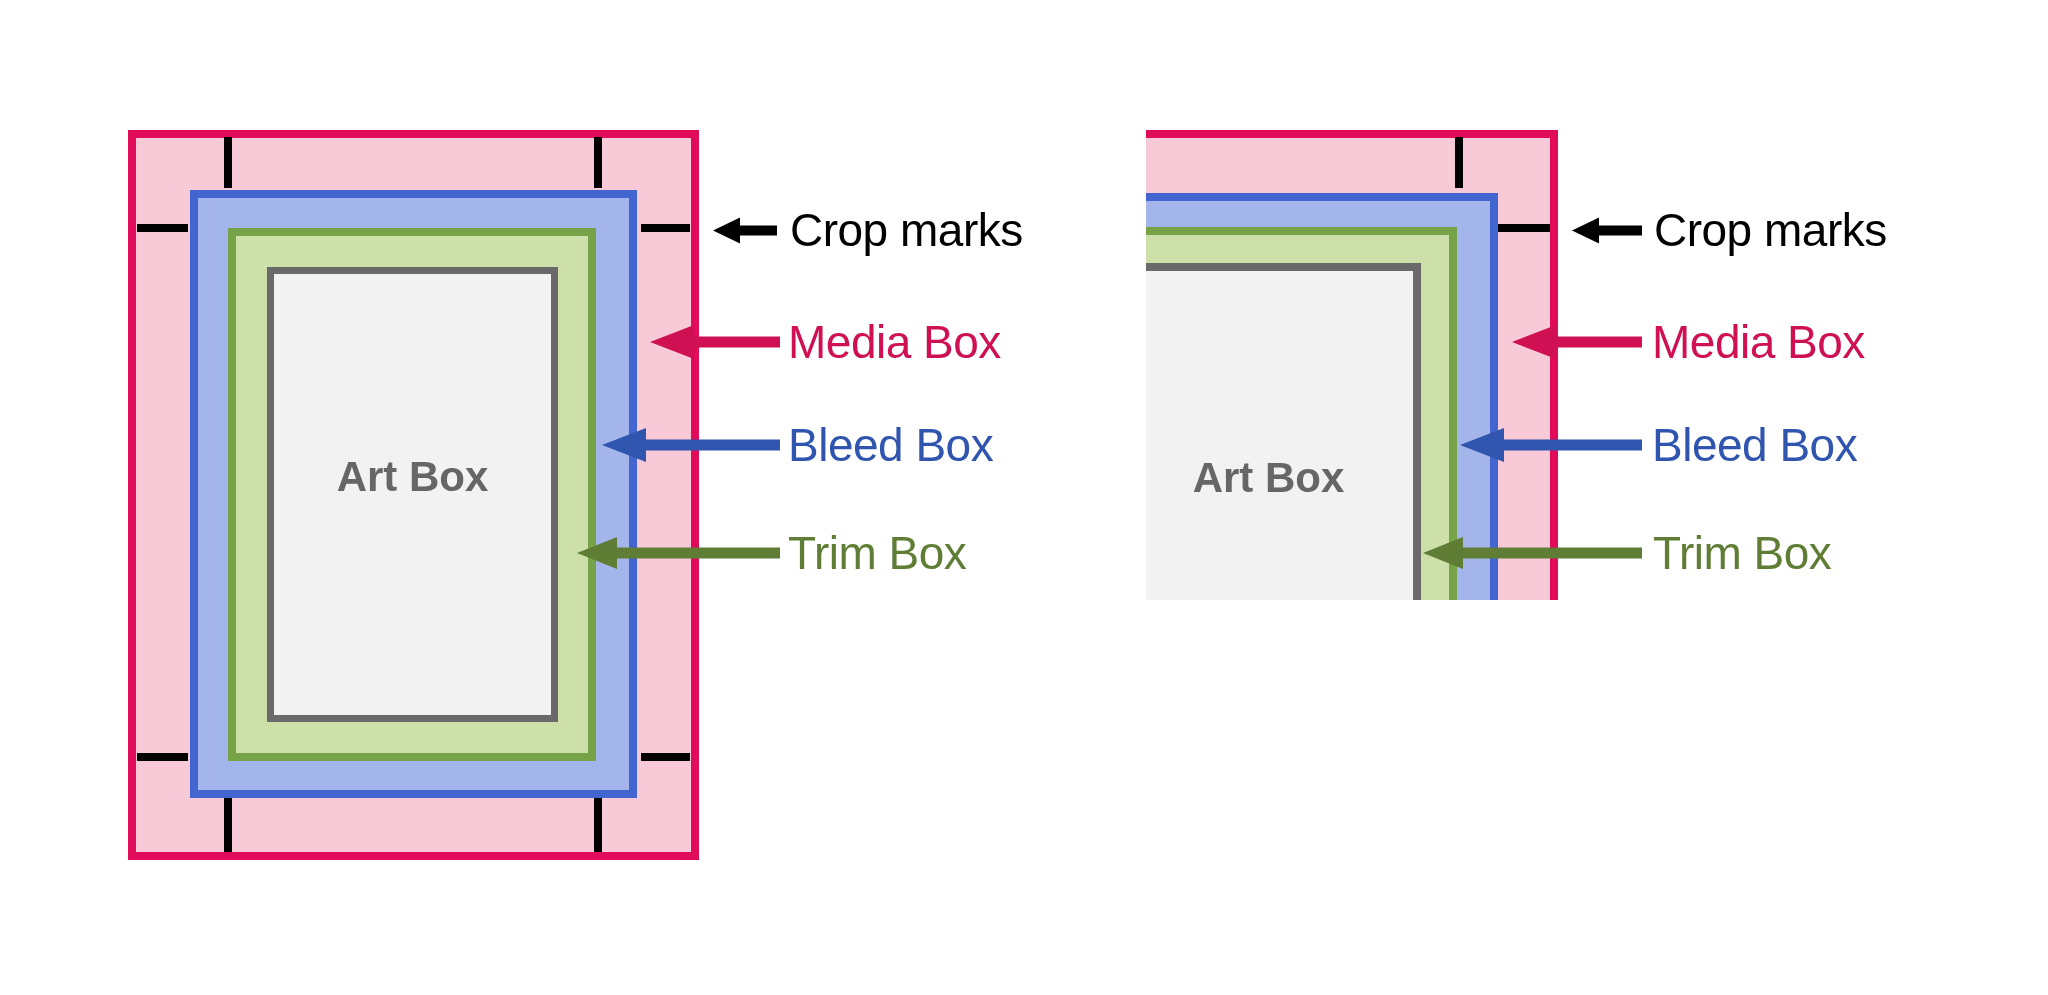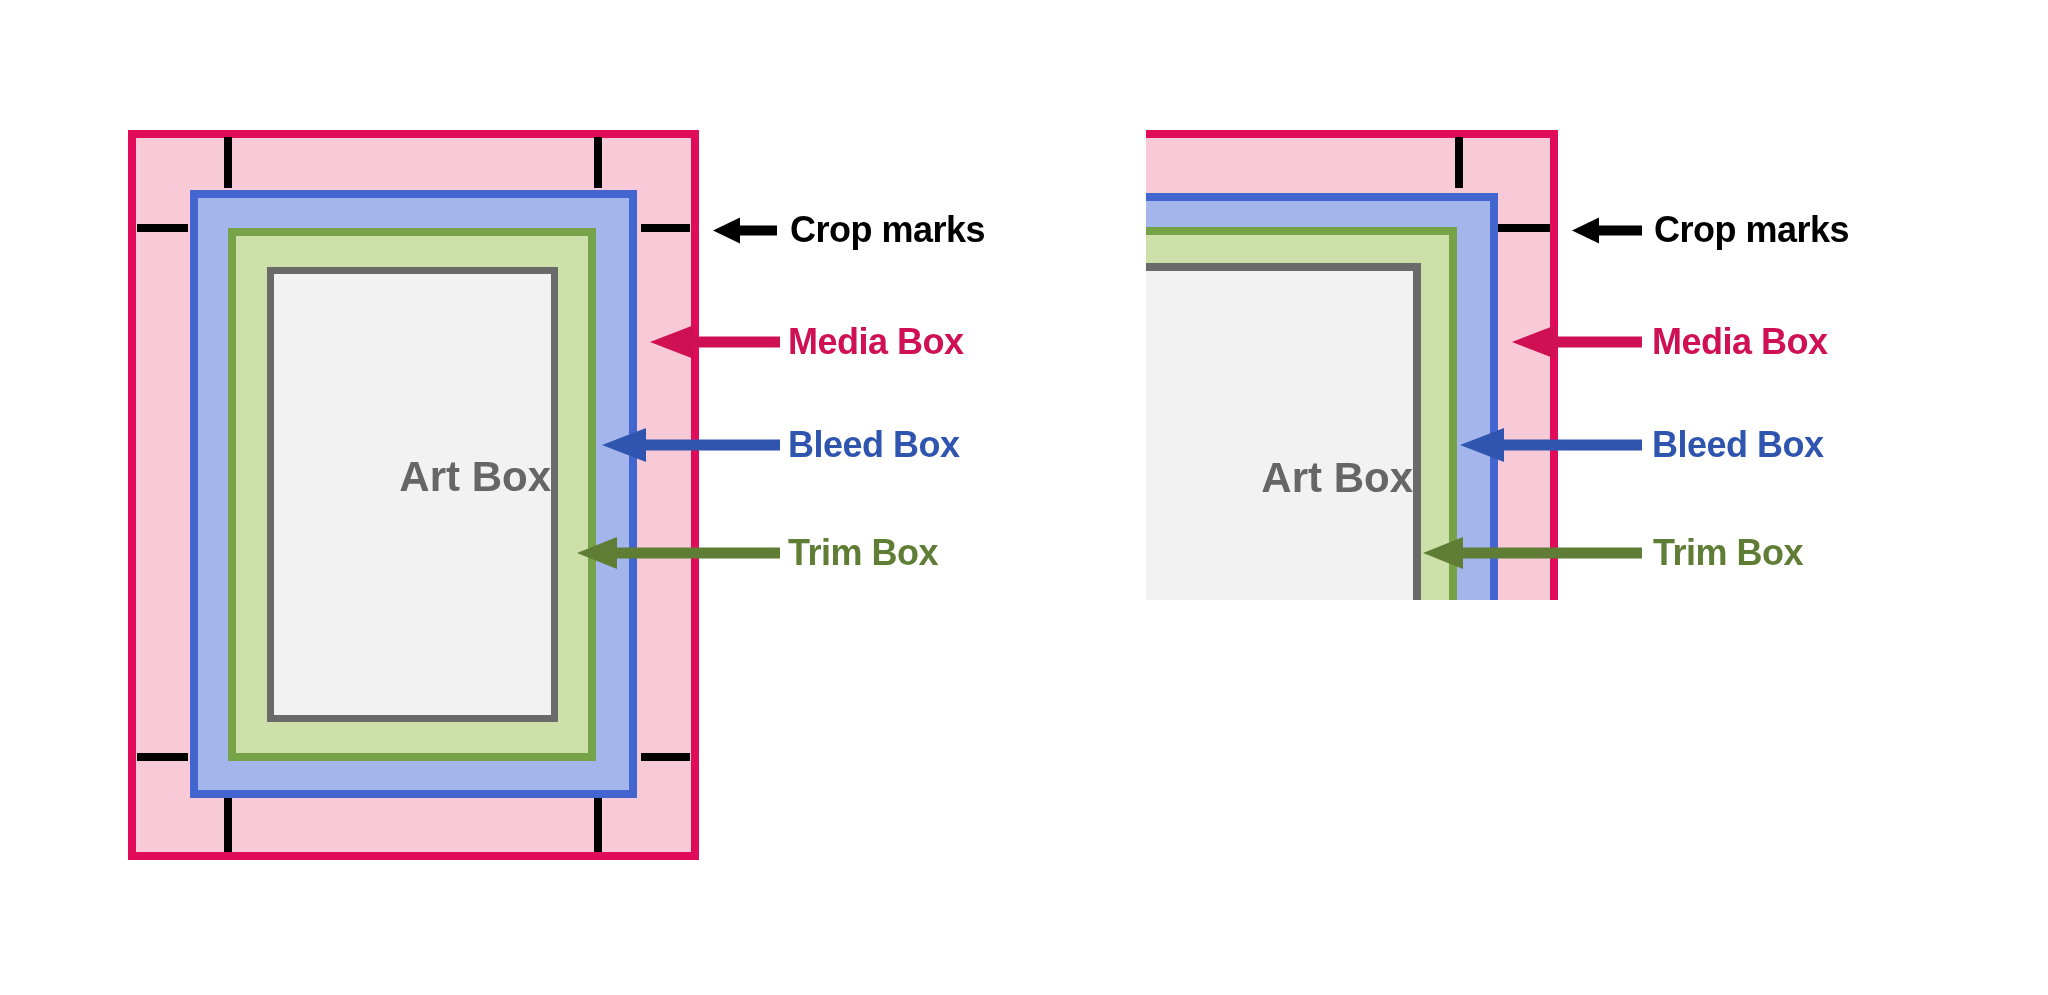--- a/index.html
+++ b/index.html
@@ -20,25 +20,25 @@
   body{
     width:2048px;height:995px;position:relative;overflow:hidden;
     font-family:"Liberation Sans","DejaVu Sans",sans-serif;
   }
   .stage{position:absolute;inset:0;}
   .box{position:absolute;}
   .clip{position:absolute;overflow:hidden;}
   .tick{position:absolute;background:var(--crop-mark);}
   .label{
     position:absolute;transform:translateY(-50%);
-    font-size:36px;font-weight:700;white-space:nowrap;letter-spacing:-0.5px;
+    font-size:46px;font-weight:400;white-space:nowrap;letter-spacing:-0.5px;
   }
   .art-label{
     position:absolute;transform:translateY(-50%);
-    width:100%;text-align:right;
+    width:100%;text-align:center;
     font-size:42px;font-weight:700;color:var(--label-art-box);
   }
   .arrow{position:absolute;transform:translateY(-50%);height:var(--hh);}
   .arrow .head{
     position:absolute;left:0;top:50%;transform:translateY(-50%);
     width:0;height:0;
     border-top:calc(var(--hh)/2) solid transparent;
     border-bottom:calc(var(--hh)/2) solid transparent;
     border-right:var(--hw) solid var(--c);
   }

